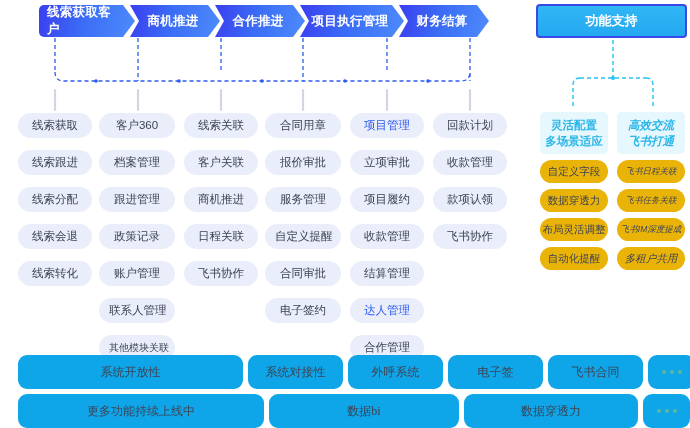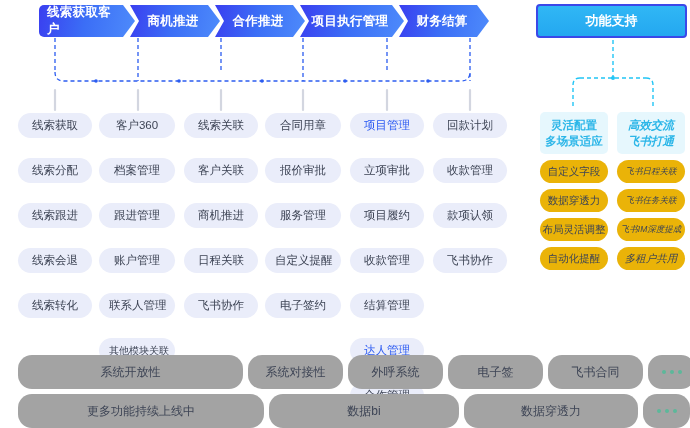--- a/index.html
+++ b/index.html
@@ -80,21 +80,21 @@
     width: 690px; height: 428px;
     pointer-events: none;
   }
 
   
   .col {
     position: absolute;
     display: flex;
     flex-direction: column;
     align-items: center;
-    gap: 20px;
+    gap: 12px;
   }
   .pill {
     background: #eaedfa;
     color: #3d4455;
     border-radius: 14px;
     height: 25px;
     line-height: 25px;
     text-align: center;
     font-size: 11.5px;
     white-space: nowrap;
@@ -146,29 +146,30 @@
   .rpill.tiny { font-size: 8.5px; }
 
   
   .brow {
     position: absolute;
     display: flex;
     gap: 5px;
     height: 34px;
   }
   .bcard {
-    background: #a3a3a3;
+    background: #0ea5e9;
     color: #3d4455;
-    border-radius: 14px;
+    border-radius: 9px;
     height: 34px;
     display: flex;
     align-items: center;
     justify-content: center;
     font-size: 12px;
     box-sizing: border-box;
+    font-family: Liberation Serif, serif;
   }
   .bcard .dots {
     display: flex;
     gap: 4px;
   }
   .bcard .dots i {
     display: block;
     width: 4px; height: 4px;
     border-radius: 50%;
     background: #5cb89a;
@@ -236,48 +237,50 @@
       <path d="M613,40 L613,78"></path>
       <path d="M580,78 Q580,78 580,78 L646,78"></path>
       <path d="M580,78 Q573,78 573,85 L573,108"></path>
       <path d="M646,78 Q653,78 653,85 L653,108"></path>
     </g>
     <circle cx="613" cy="78" r="2" fill="#22c5f5"></circle>
   </svg>
 
   <div class="col" style="left:18px; top:113px; width:74px;">
     <div class="pill" style="width:74px">线索获取</div>
+    <div class="pill" style="width:74px">线索跟进</div>
     <div class="pill" style="width:74px">线索分配</div>
-    <div class="pill" style="width:74px">线索跟进</div>
     <div class="pill" style="width:74px">线索会退</div>
     <div class="pill" style="width:74px">线索转化</div>
   </div>
 
   <div class="col" style="left:99px; top:113px; width:76px;">
     <div class="pill" style="width:76px">客户360</div>
     <div class="pill" style="width:76px">档案管理</div>
     <div class="pill" style="width:76px">跟进管理</div>
+    <div class="pill" style="width:76px">政策记录</div>
     <div class="pill" style="width:76px">账户管理</div>
     <div class="pill" style="width:76px">联系人管理</div>
     <div class="pill sm" style="width:76px">其他模块关联</div>
   </div>
 
   <div class="col" style="left:184px; top:113px; width:74px;">
     <div class="pill" style="width:74px">线索关联</div>
     <div class="pill" style="width:74px">客户关联</div>
     <div class="pill" style="width:74px">商机推进</div>
     <div class="pill" style="width:74px">日程关联</div>
     <div class="pill" style="width:74px">飞书协作</div>
   </div>
 
   <div class="col" style="left:265px; top:113px; width:76px;">
     <div class="pill" style="width:76px">合同用章</div>
     <div class="pill" style="width:76px">报价审批</div>
     <div class="pill" style="width:76px">服务管理</div>
     <div class="pill" style="width:76px">自定义提醒</div>
+    <div class="pill" style="width:76px">合同审批</div>
     <div class="pill" style="width:76px">电子签约</div>
   </div>
 
   <div class="col" style="left:350px; top:113px; width:74px;">
     <div class="pill hl" style="width:74px">项目管理</div>
     <div class="pill" style="width:74px">立项审批</div>
     <div class="pill" style="width:74px">项目履约</div>
     <div class="pill" style="width:74px">收款管理</div>
     <div class="pill" style="width:74px">结算管理</div>
     <div class="pill hl" style="width:74px">达人管理</div>

